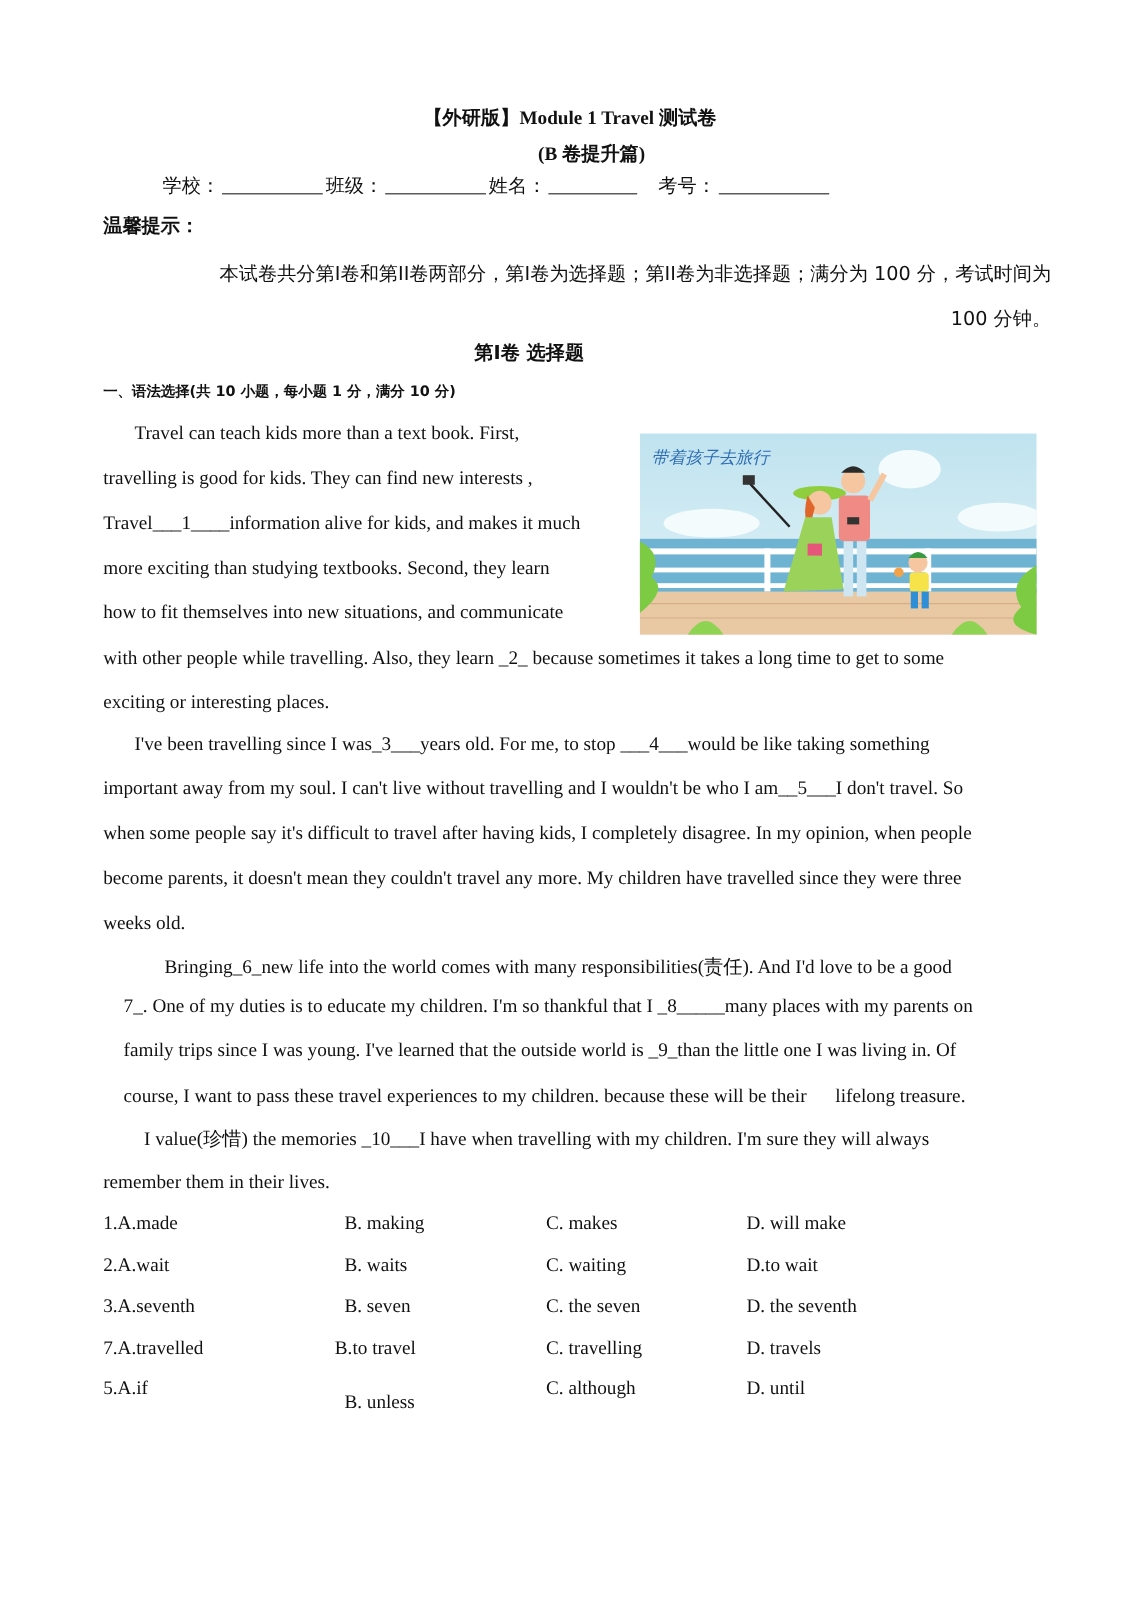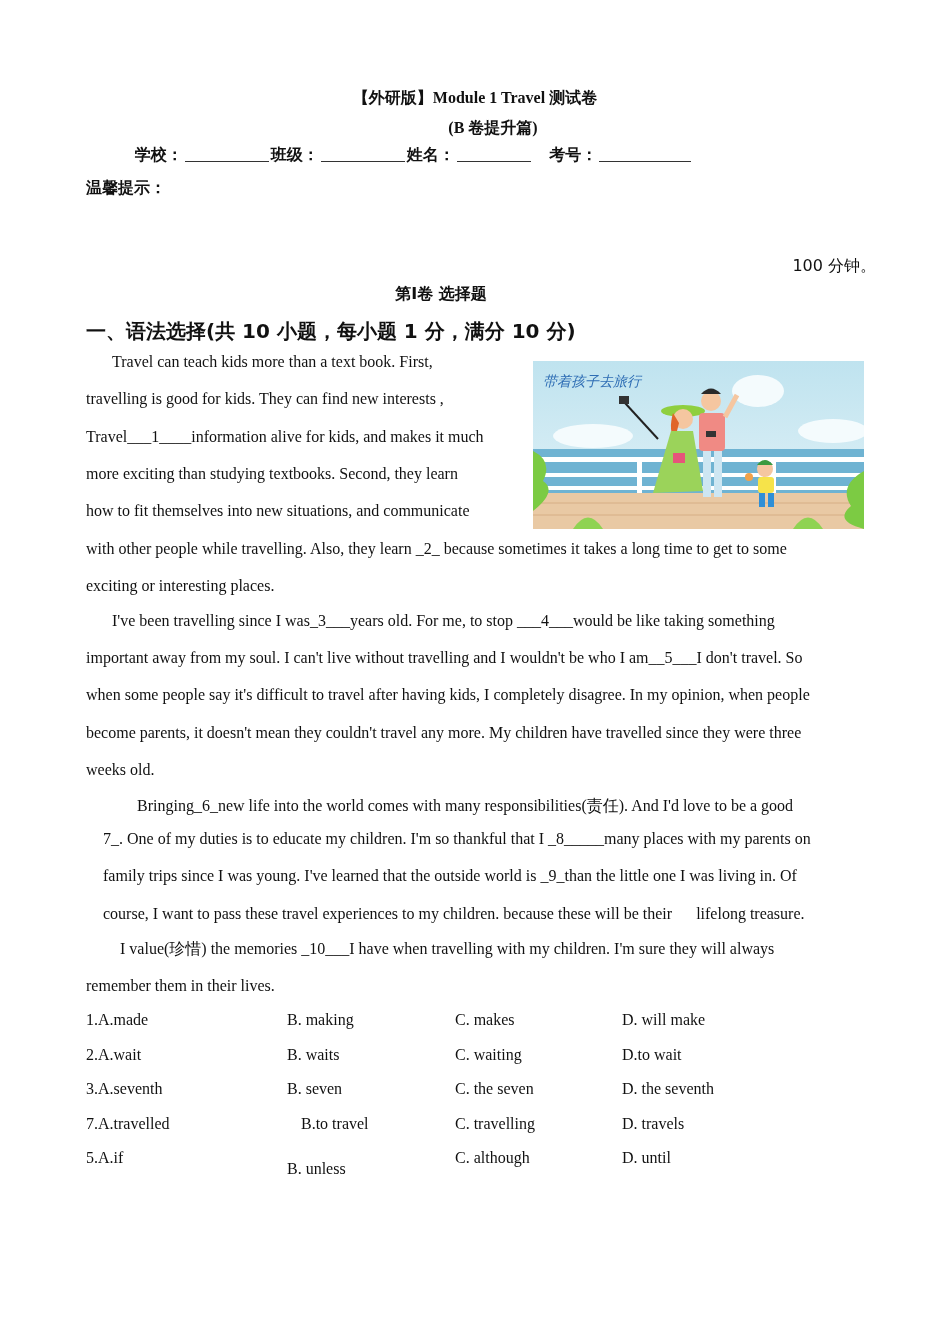--- a/index.html
+++ b/index.html
@@ -2,45 +2,45 @@
 <html><head>
 <meta charset="utf-8">
 <style>
   html, body { margin: 0; padding: 0; background: #ffffff; }
   body { width: 950px; height: 1344px; position: relative; overflow: hidden;
          font-family: "Liberation Serif", "DejaVu Serif", serif; color: #111; }
   .abs { position: absolute; white-space: nowrap; text-align: right; }
   .title { top: 88px; left: 0; width: 950px; text-align: center; font-size: 16px; font-weight: bold; }
   .subtitle { top: 118px; left: 0; width: 950px; text-align: center; font-size: 16px; font-weight: bold; margin-left: 18px; }
   .info { top: 145px; left: 0; width: 828px; text-align: center; font-size: 16px;
-          font-family: "DejaVu Sans", "Liberation Sans", sans-serif; font-weight: bold; }
+          font-family: "DejaVu Sans", "Liberation Sans", sans-serif; }
   .info .u { display: inline-block; border-bottom: 1px solid #333; height: 14px; vertical-align: -2px; margin: 0 2px; }
   .tip-h { top: 178px; left: 86px; font-size: 16px; font-weight: bold; font-family: "DejaVu Sans", sans-serif; }
   .tip { top: 209px; left: 86px; width: 790px; font-size: 16px; line-height: 38px; white-space: normal;
          font-family: "DejaVu Sans", "Liberation Serif", sans-serif; }
   .tip .ind { display:inline-block; width: 32px; }
   .sec1 { top: 284px; left: 0; width: 882px; text-align: center; font-size: 16px; font-weight: bold; font-family: "DejaVu Sans", sans-serif; }
-  .part1 { top: 318px; left: 86px; font-size: 20px; font-weight: bold; font-family: "DejaVu Sans", sans-serif; }
+  .part1 { top: 318px; left: 86px; font-size: 12px; font-weight: bold; font-family: "DejaVu Sans", sans-serif; }
   .line { font-size: 16px; }
   .opt { font-size: 16px; }
   .pic { top: 361px; left: 533px; width: 331px; height: 196px; overflow: hidden; }
 </style>
 </head>
 <body>
 
 <div class="abs title">【外研版】Module 1 Travel 测试卷</div>
 <div class="abs subtitle">(B 卷提升篇)</div>
 
 <div class="abs info">
   <span>学校：</span><span class="u" style="width:84px"></span><span>班级：</span><span class="u" style="width:84px"></span><span>姓名：</span><span class="u" style="width:74px"></span>&nbsp;&nbsp;&nbsp;<span>考号：</span><span class="u" style="width:92px"></span>
 </div>
 
 <div class="abs tip-h">温馨提示：</div>
 <div class="abs tip">
-  <span class="ind"></span><br>
+  <span class="ind"></span><span>本试卷共分第I卷和第II卷两部分，第I卷为选择题；第II卷为非选择题；满分为 100 分，考试时间为</span><br>
   <span>100 分钟。</span>
 </div>
 
 <div class="abs sec1">第I卷 选择题</div>
 <div class="abs part1">一、语法选择(共 10 小题，每小题 1 分，满分 10 分)</div>
 
 <div class="abs pic">
   <svg width="331" height="168" viewBox="0 0 331 168">
     <defs>
       <linearGradient id="sky" x1="0" y1="0" x2="0" y2="1">
@@ -126,21 +126,21 @@
   <div class="abs opt" style="top:1046px;left:622px">D.to wait</div>
 </div>
 <div>
   <div class="abs opt" style="top:1080px;left:86px">3.A.seventh</div>
   <div class="abs opt" style="top:1080px;left:287px">B. seven</div>
   <div class="abs opt" style="top:1080px;left:455px">C. the seven</div>
   <div class="abs opt" style="top:1080px;left:622px">D. the seventh</div>
 </div>
 <div>
   <div class="abs opt" style="top:1115px;left:86px">7.A.travelled</div>
-  <div class="abs opt" style="top:1115px;left:301px">B.to travel</div>
+  <div class="abs opt" style="top:1115px;left:279px">B.to travel</div>
   <div class="abs opt" style="top:1115px;left:455px">C. travelling</div>
   <div class="abs opt" style="top:1115px;left:622px">D. travels</div>
 </div>
 <div>
   <div class="abs opt" style="top:1149px;left:86px">5.A.if</div>
   <div class="abs opt" style="top:1160px;left:287px">B. unless</div>
   <div class="abs opt" style="top:1149px;left:455px">C. although</div>
   <div class="abs opt" style="top:1149px;left:622px">D. until</div>
 </div>
 

